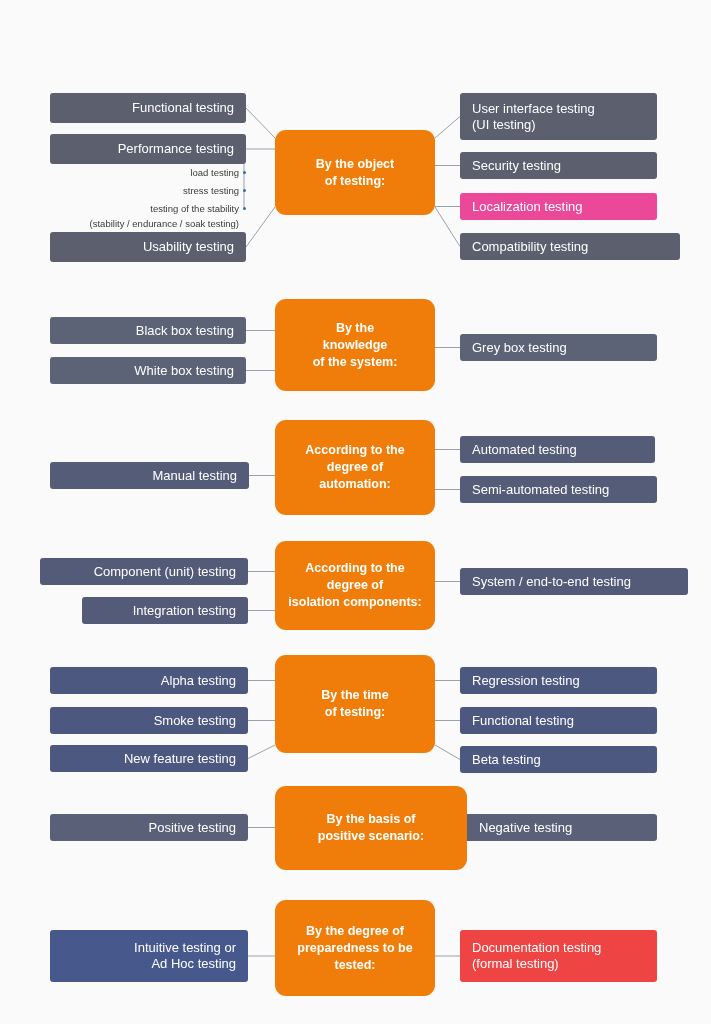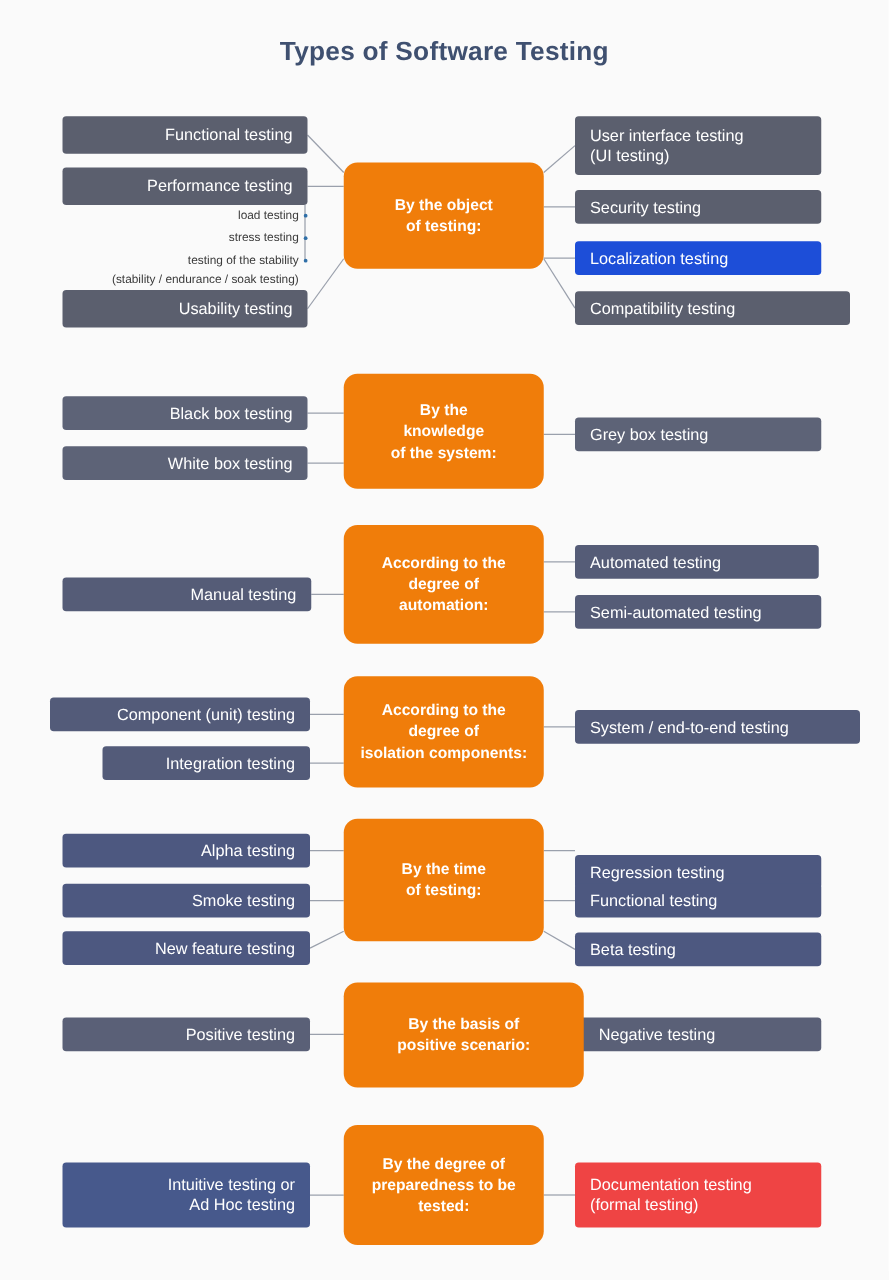--- a/index.html
+++ b/index.html
@@ -90,21 +90,20 @@
     height: 3px;
     border-radius: 50%;
     background: #2f6fa8;
   }
 </style>
 </head>
 <body>
 
 <div id="page">
 
-  <div id="title">Types of Software Testing</div>
 
   <svg id="wires" viewBox="0 0 711 1024" xmlns="http://www.w3.org/2000/svg">
       <line x1="246" y1="108" x2="275" y2="138" stroke="#9aa0ac" stroke-width="1"></line>
       <line x1="246" y1="149" x2="275" y2="149" stroke="#9aa0ac" stroke-width="1"></line>
       <line x1="246" y1="247" x2="275" y2="207" stroke="#9aa0ac" stroke-width="1"></line>
       <line x1="435" y1="138" x2="460" y2="116.5" stroke="#9aa0ac" stroke-width="1"></line>
       <line x1="435" y1="165.5" x2="460" y2="165.5" stroke="#9aa0ac" stroke-width="1"></line>
       <line x1="435" y1="206.5" x2="460" y2="206.5" stroke="#9aa0ac" stroke-width="1"></line>
       <line x1="435" y1="207" x2="460" y2="246.5" stroke="#9aa0ac" stroke-width="1"></line>
       <line x1="246" y1="330.5" x2="275" y2="330.5" stroke="#9aa0ac" stroke-width="1"></line>
@@ -129,35 +128,35 @@
       <line x1="244" y1="164" x2="244" y2="208" stroke="#9aa0ac" stroke-width="1"></line>
     </svg>
 
   <div id="nodes-layer">
       <div class="node left" style="left: 50px; top: 93px; width: 196px; height: 30px; background: rgb(91, 95, 110);">Functional testing</div>
       <div class="node left" style="left: 50px; top: 134px; width: 196px; height: 30px; background: rgb(91, 95, 110);">Performance testing</div>
       <div class="node left" style="left: 50px; top: 232px; width: 196px; height: 30px; background: rgb(91, 95, 110);">Usability testing</div>
       <div class="node right" style="left: 460px; top: 93px; width: 197px; height: 47px; background: rgb(91, 95, 110);">User interface testing
 (UI testing)</div>
       <div class="node right" style="left: 460px; top: 152px; width: 197px; height: 27px; background: rgb(91, 95, 110);">Security testing</div>
-      <div class="node right" style="left: 460px; top: 193px; width: 197px; height: 27px; background: #1d4ed8;">Localization testing</div>
+      <div class="node right" style="left: 460px; top: 193px; width: 197px; height: 27px; background: #ec4899;">Localization testing</div>
       <div class="node right" style="left: 460px; top: 233px; width: 220px; height: 27px; background: rgb(91, 95, 110);">Compatibility testing</div>
       <div class="node left" style="left: 50px; top: 317px; width: 196px; height: 27px; background: rgb(93, 99, 119);">Black box testing</div>
       <div class="node left" style="left: 50px; top: 357px; width: 196px; height: 27px; background: rgb(93, 99, 119);">White box testing</div>
       <div class="node right" style="left: 460px; top: 334px; width: 197px; height: 27px; background: rgb(93, 99, 119);">Grey box testing</div>
       <div class="node left" style="left: 50px; top: 462px; width: 199px; height: 27px; background: rgb(85, 92, 119); padding-left: 48px;">Manual testing</div>
       <div class="node right" style="left: 460px; top: 436px; width: 195px; height: 27px; background: rgb(85, 92, 119);">Automated testing</div>
       <div class="node right" style="left: 460px; top: 476px; width: 197px; height: 27px; background: rgb(85, 92, 119);">Semi-automated testing</div>
       <div class="node left" style="left: 40px; top: 558px; width: 208px; height: 27px; background: rgb(83, 91, 121);">Component (unit) testing</div>
       <div class="node left" style="left: 82px; top: 597px; width: 166px; height: 27px; background: rgb(83, 91, 121);">Integration testing</div>
       <div class="node right" style="left: 460px; top: 568px; width: 228px; height: 27px; background: rgb(83, 91, 121);">System / end-to-end testing</div>
       <div class="node left" style="left: 50px; top: 667px; width: 198px; height: 27px; background: rgb(77, 88, 128);">Alpha testing</div>
       <div class="node left" style="left: 50px; top: 707px; width: 198px; height: 27px; background: rgb(77, 88, 128);">Smoke testing</div>
       <div class="node left" style="left: 50px; top: 745px; width: 198px; height: 27px; background: rgb(77, 88, 128);">New feature testing</div>
-      <div class="node right" style="left: 460px; top: 667px; width: 197px; height: 27px; background: rgb(77, 88, 128); margin-top: 17px;">Regression testing</div>
+      <div class="node right" style="left: 460px; top: 667px; width: 197px; height: 27px; background: rgb(77, 88, 128);">Regression testing</div>
       <div class="node right" style="left: 460px; top: 707px; width: 197px; height: 27px; background: rgb(77, 88, 128);">Functional testing</div>
       <div class="node right" style="left: 460px; top: 746px; width: 197px; height: 27px; background: rgb(77, 88, 128);">Beta testing</div>
       <div class="node left" style="left: 50px; top: 814px; width: 198px; height: 27px; background: rgb(90, 96, 119); padding-left: 40px;">Positive testing</div>
       <div class="node right" style="left: 460px; top: 814px; width: 197px; height: 27px; background: rgb(90, 96, 119); padding-left: 19px;">Negative testing</div>
       <div class="node left" style="left: 50px; top: 930px; width: 198px; height: 52px; background: rgb(71, 89, 140);">Intuitive testing or
 Ad Hoc testing</div>
       <div class="node right" style="left: 460px; top: 930px; width: 197px; height: 52px; background: #ef4444;">Documentation testing
 (formal testing)</div>
       <div class="hub" style="left: 275px; top: 130px; width: 160px; height: 85px; background: rgb(240, 125, 10);">By the object
 of testing:</div>

